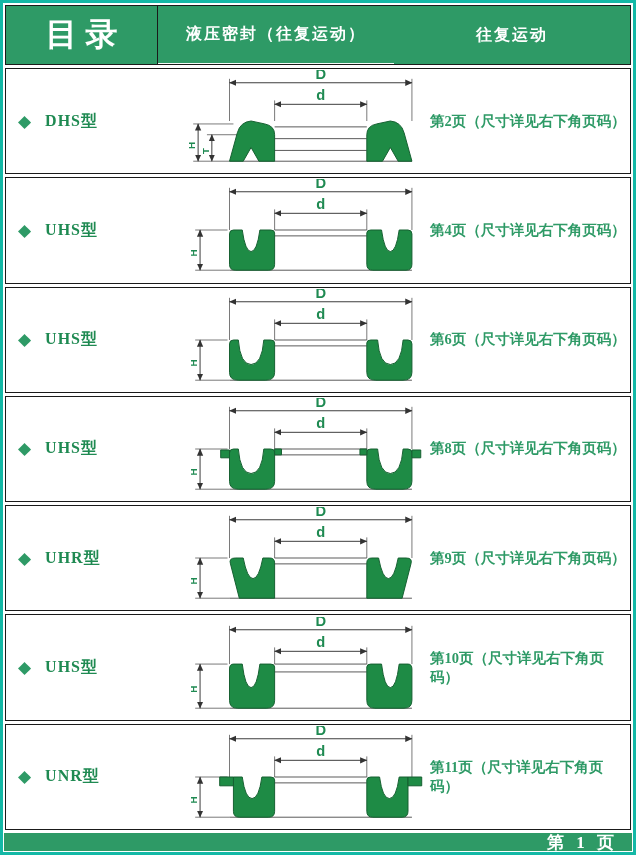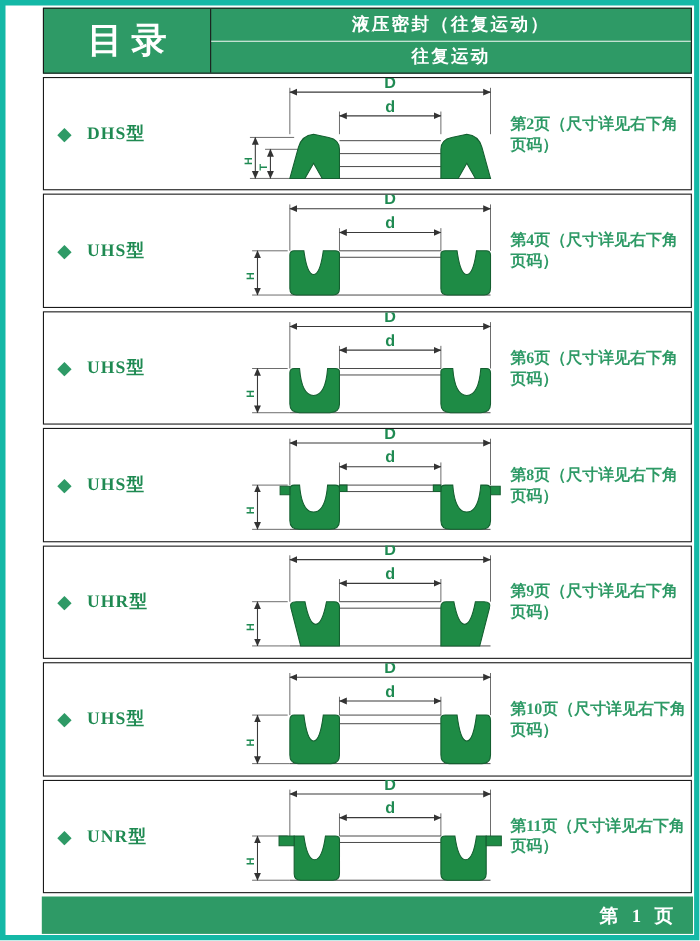--- a/index.html
+++ b/index.html
@@ -5,37 +5,37 @@
   :root{
     --header-green:#2E9A66;
     --seal-green:#1E8B45;
     --label-green:#1F8A52;
     --page-green:#2E9A66;
     --line-color:#3a3a3a;
   }
   *{box-sizing:border-box;margin:0;padding:0}
   body{background:#fff;font-family:"Liberation Sans",sans-serif}
   .page{
-    width:636px;height:855px;border:5px solid #14b8a6;background:#fff;
-    display:flex;flex-direction:column;overflow:hidden;padding-left:32px;
+    width:636px;height:855px;border:3px solid #14b8a6;background:#fff;
+    display:flex;flex-direction:column;overflow:hidden;
   }
   
   .header{
     height:60px;margin:2px 2px 0 2px;border:1px solid #1a1a1a;
     background:var(--header-green);display:flex;flex:0 0 auto;
   }
   .header-left{
     width:152px;border-right:1px solid #1a1a1a;
     display:flex;align-items:center;justify-content:center;
   }
   .toc-title{
     color:#fff;font-family:"Liberation Serif",serif;font-weight:bold;
     font-size:32px;letter-spacing:8px;padding-left:8px;
   }
-  .header-right{flex:1;display:flex;flex-direction:column}
+  .header-right{flex:1;display:flex;flex-direction:row}
   .header-row{
     flex:1;display:flex;align-items:center;justify-content:center;
     color:#fff;font-weight:bold;font-size:16px;
     font-family:"Liberation Serif",serif;letter-spacing:2px;
   }
   .header-row:first-child{border-bottom:1px solid rgba(255,255,255,.95)}
   
   .rows{
     flex:1;display:flex;flex-direction:column;gap:3px;
     padding:3px 2px;min-height:0;
@@ -56,21 +56,21 @@
     font-family:"Liberation Serif",serif;letter-spacing:1px;
   }
   .cell-diagram{width:240px;flex:0 0 auto;display:flex;align-items:center;justify-content:center}
   .cell-diagram svg{display:block}
   .cell-page{
     flex:1;text-align:left;color:var(--page-green);font-weight:bold;
     font-size:14.5px;font-family:"Liberation Serif",serif;padding:0 4px;
   }
   
   .footer{
-    height:34px;flex:0 0 auto;background:var(--header-green);
+    height:18px;flex:0 0 auto;background:var(--header-green);
     margin:0 1px 1px 1px;
     display:flex;align-items:center;justify-content:flex-end;
     color:#fff;font-weight:bold;font-size:17px;letter-spacing:4px;
     padding-right:14px;font-family:"Liberation Serif",serif;
   }
   
   .dim{stroke:var(--line-color);stroke-width:1;fill:none}
   .ext{stroke:#555;stroke-width:0.8;fill:none}
   .bodyline{stroke:#444;stroke-width:0.9;fill:none}
   .dimlabel{fill:var(--label-green);font-weight:bold;font-family:"Liberation Sans",sans-serif}

